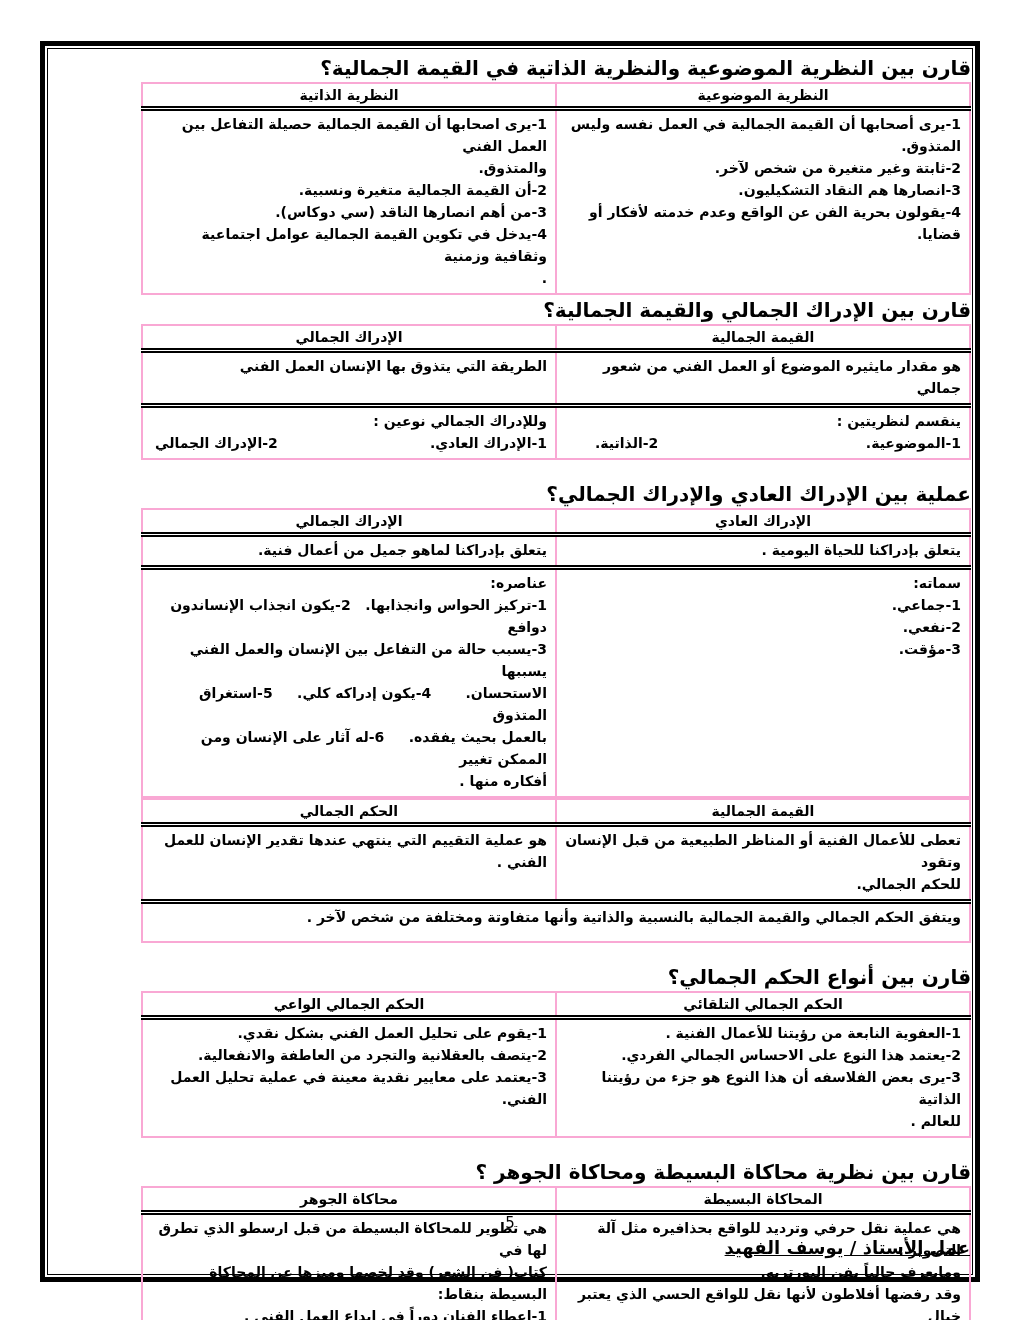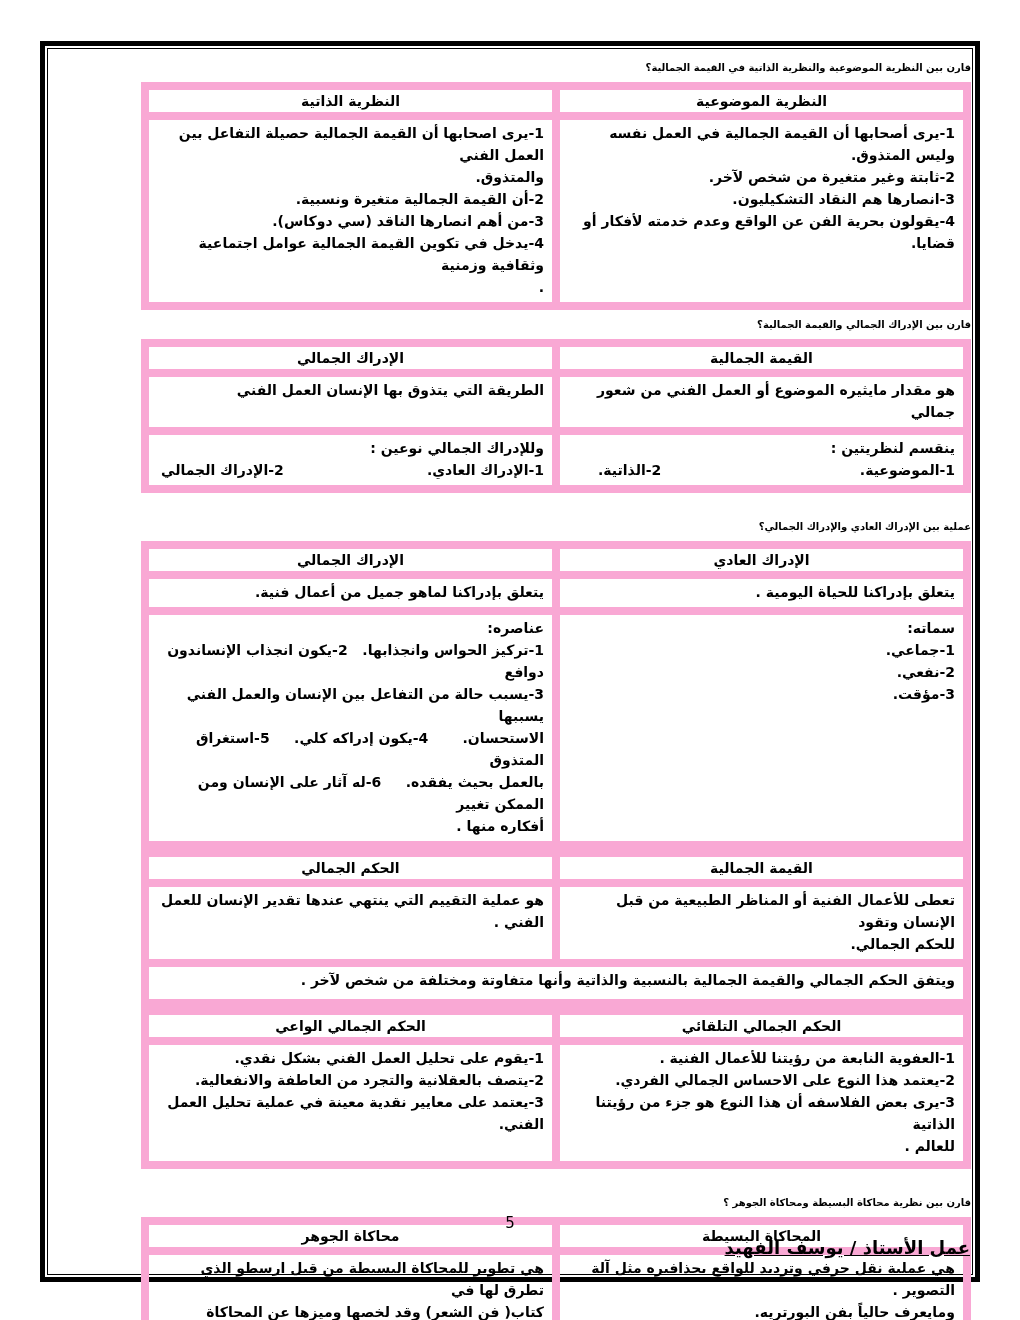--- a/index.html
+++ b/index.html
@@ -7,32 +7,32 @@
     width:1020px;height:1320px;background:#ffffff;position:relative;
     font-family:"DejaVu Sans",sans-serif;color:#000;direction:rtl;overflow:hidden;
   }
   .frame{
     position:absolute;left:40px;top:41px;width:940px;height:1241px;
     border:5px solid #000;box-sizing:border-box;
   }
   .frame-inner{position:absolute;inset:2px;border:1.5px solid #000;}
   .content{position:absolute;left:49px;top:49px;width:922px;}
   .sec-title{
-    font-weight:bold;font-size:10px;line-height:20px;text-align:right;
+    font-weight:bold;font-size:20px;line-height:20px;text-align:right;
     margin:24px 0 4px 0;
     padding-left:37px;
   }
   .section:nth-child(1) .sec-title{margin-top:9px;}
   .section:nth-child(2) .sec-title{margin-top:5px;}
   table.cmp{
     border-collapse:collapse;width:830px;margin:0 0 0 auto;table-layout:fixed;
     border:2px solid #000;
   }
   table.cmp td{
-    border:8px solid #f9a8d4;vertical-align:top;
+    border:2px solid #f9a8d4;vertical-align:top;
     font-weight:bold;font-size:14px;line-height:22px;
     padding:2px 8px 4px 8px;box-sizing:border-box;
   }
   table.cmp tr + tr td{border-top:5px double #000;}
   tr.hdr td{text-align:center;padding:1px 8px;line-height:20px;}
   td.cell{text-align:right;}
   .txt{white-space:pre-wrap;}
   .split-items{display:flex;justify-content:space-between;}
   td.col-right .split-items{padding-left:30px;}
   td.col-left  .split-items{padding-left:4px;}
@@ -146,20 +146,21 @@
 للحكم الجمالي.</td>
               <td class="cell col-left txt" style="height: 42px;">هو عملية التقييم التي ينتهي عندها تقدير الإنسان للعمل الفني .</td>
             </tr>
             <tr>
               <td class="cell merged txt" colspan="2" style="height: 40px; padding-left: 30px;">ويتفق الحكم الجمالي والقيمة الجمالية بالنسبية والذاتية وأنها متفاوتة ومختلفة من شخص لآخر .</td>
             </tr>
           </tbody>
         </table>
       </section>
       <section class="section">
+        <div class="sec-title">قارن بين أنواع الحكم الجمالي؟</div>
         <table class="cmp">
           <tbody>
             <tr class="hdr">
               <td class="hdr-cell">الحكم الجمالي التلقائي</td>
               <td class="hdr-cell">الحكم الجمالي الواعي</td>
             </tr>
             <tr>
               <td class="cell col-right txt" style="height: 104px;">1-العفوية النابعة من رؤيتنا للأعمال الفنية .
 2-يعتمد هذا النوع على الاحساس الجمالي الفردي.
 3-يرى بعض الفلاسفه أن هذا النوع هو جزء من رؤيتنا الذاتية

